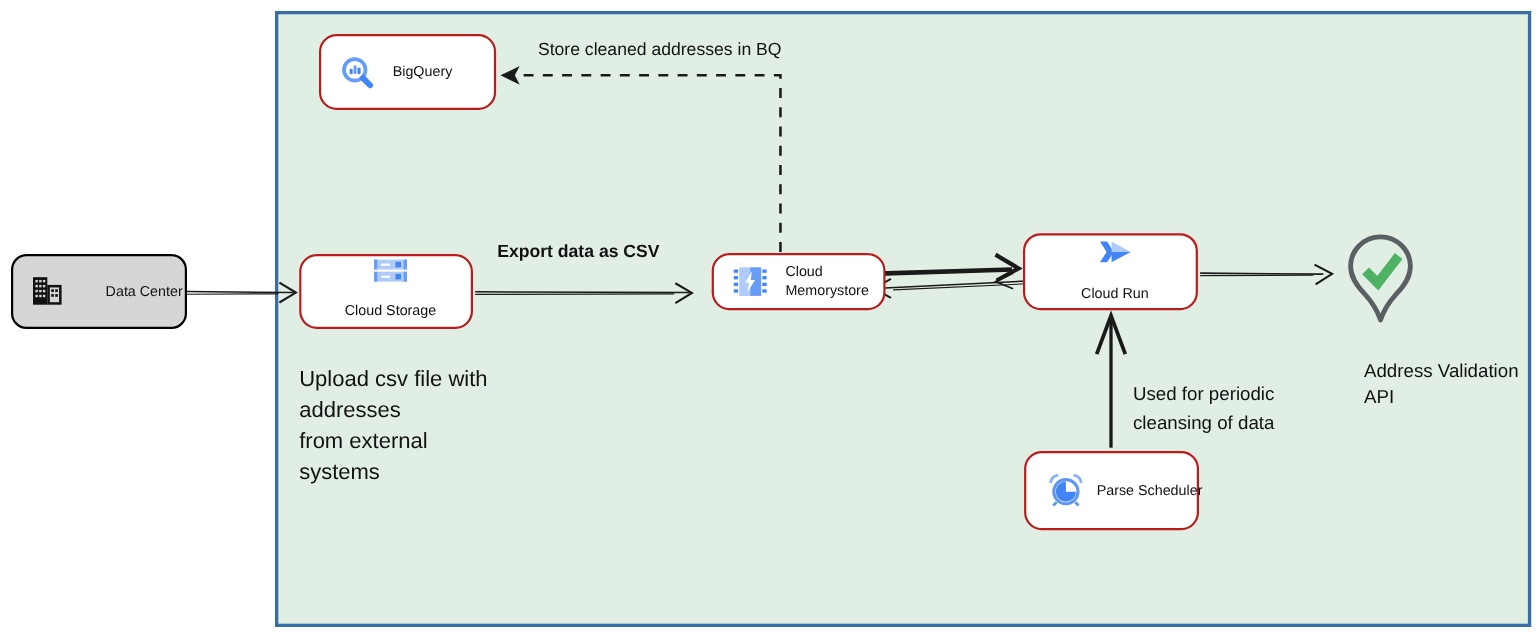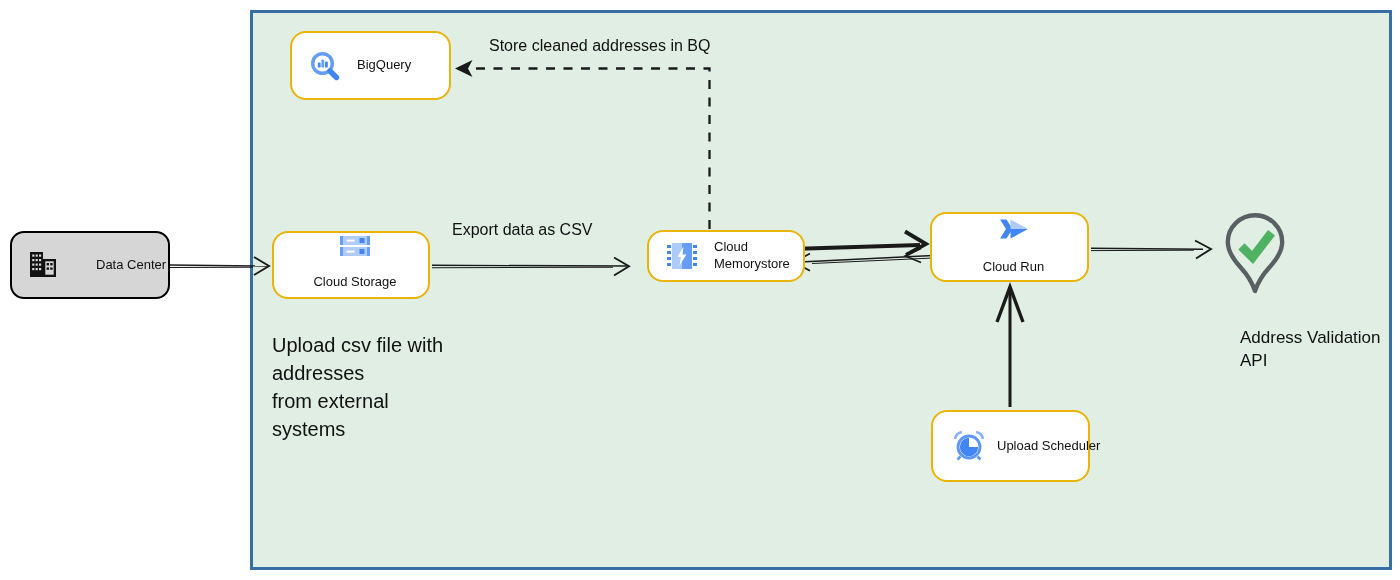--- a/index.html
+++ b/index.html
@@ -8,21 +8,21 @@
     font-family:"Liberation Sans","DejaVu Sans",sans-serif;color:#111;
     overflow:hidden;
   }
   .boundary{
     position:absolute;left:250px;top:10px;width:1136px;height:554px;
     background:#e0eee4;border:3px solid #376ea3;box-sizing:content-box;
   }
   .edges{position:absolute;left:0;top:0;width:1400px;height:580px;pointer-events:none;}
   .node{
     position:absolute;display:flex;align-items:center;gap:15px;
-    padding:0 8px 0 16px;background:#ffffff;border:2px solid #eab308;
+    padding:0 8px 0 16px;background:#ffffff;border:2px solid #b91c1c;
     border-radius:16px;box-sizing:border-box;font-size:13px;
   }
   .node.gray{background:#d6d6d6;border-color:#000;border-radius:14px;gap:38px;}
   .node .icon{display:flex;align-items:center;justify-content:center;flex:0 0 auto;}
   .nlabel{line-height:1.3;white-space:nowrap;}
   .node--wrap .nlabel{white-space:normal;width:86px;}
   .note{position:absolute;font-size:20px;line-height:28px;white-space:pre-wrap;}
   .elabel{position:absolute;font-size:16px;white-space:nowrap;}
   .note--small{font-size:17px;line-height:26px;}
   .pin{position:absolute;left:1222px;top:211px;width:66px;height:92px;}
@@ -180,35 +180,37 @@
     <span class="icon">
       <svg width="36" height="34" viewBox="0 0 36 34">
         <path d="M4,10 Q5,4 11,3" stroke="#8ab4f8" stroke-width="2.6" fill="none"></path>
         <path d="M32,10 Q31,4 25,3" stroke="#8ab4f8" stroke-width="2.6" fill="none"></path>
         <circle cx="18" cy="18" r="11" fill="#fff" stroke="#5e97f6" stroke-width="2.8"></circle>
         <path d="M18,18 L18,8.8 A9.2,9.2 0 1 0 27.2,18 Z" fill="#4285f4"></path>
         <path d="M9.5,27.5 L6.5,30.5" stroke="#5e97f6" stroke-width="2.6"></path>
         <path d="M26.5,27.5 L29.5,30.5" stroke="#5e97f6" stroke-width="2.6"></path>
       </svg>
     </span>
-    <span class="nlabel">Upload Scheduler</span>
+    <span class="nlabel">Parse Scheduler</span>
   </div>
 
   <div class="pin">
     <svg width="66" height="92" viewBox="0 0 68 94" fill="none">
       <path d="M34,4 C49.5,4 62,16.5 62,31.5 C62,42 56,50 48.5,58 C43,64 37.5,71.5 34,82 C30.5,71.5 25,64 19.5,58 C12,50 6,42 6,31.5 C6,16.5 18.5,4 34,4 Z" stroke="#5a5f64" stroke-width="4.5" stroke-linejoin="round"></path>
       <path d="M20,36 L31.5,47.5 L51,22" stroke="#4fb263" stroke-width="9"></path>
     </svg>
   </div>
   <div class="pin-label">Address Validation API</div>
 
   <div class="elabel" style="left:489px;top:37px;">Store cleaned addresses in BQ</div>
 
-  <div class="elabel" style="left:452px;top:221px;">Export data as CSV</div>
+  <div class="elabel" style="left:452px;top:221px;font-weight:bold;">Export data as CSV</div>
 
   <div class="note" style="left:272px;top:331px;width:230px;">Upload csv file with
 addresses
 from external
 systems</div>
 
 
+  <div class="note note--small" style="left:1030px;top:346px;width:160px;">Used for periodic
+cleansing of data</div>
 
 </div>
 
 </body></html>

